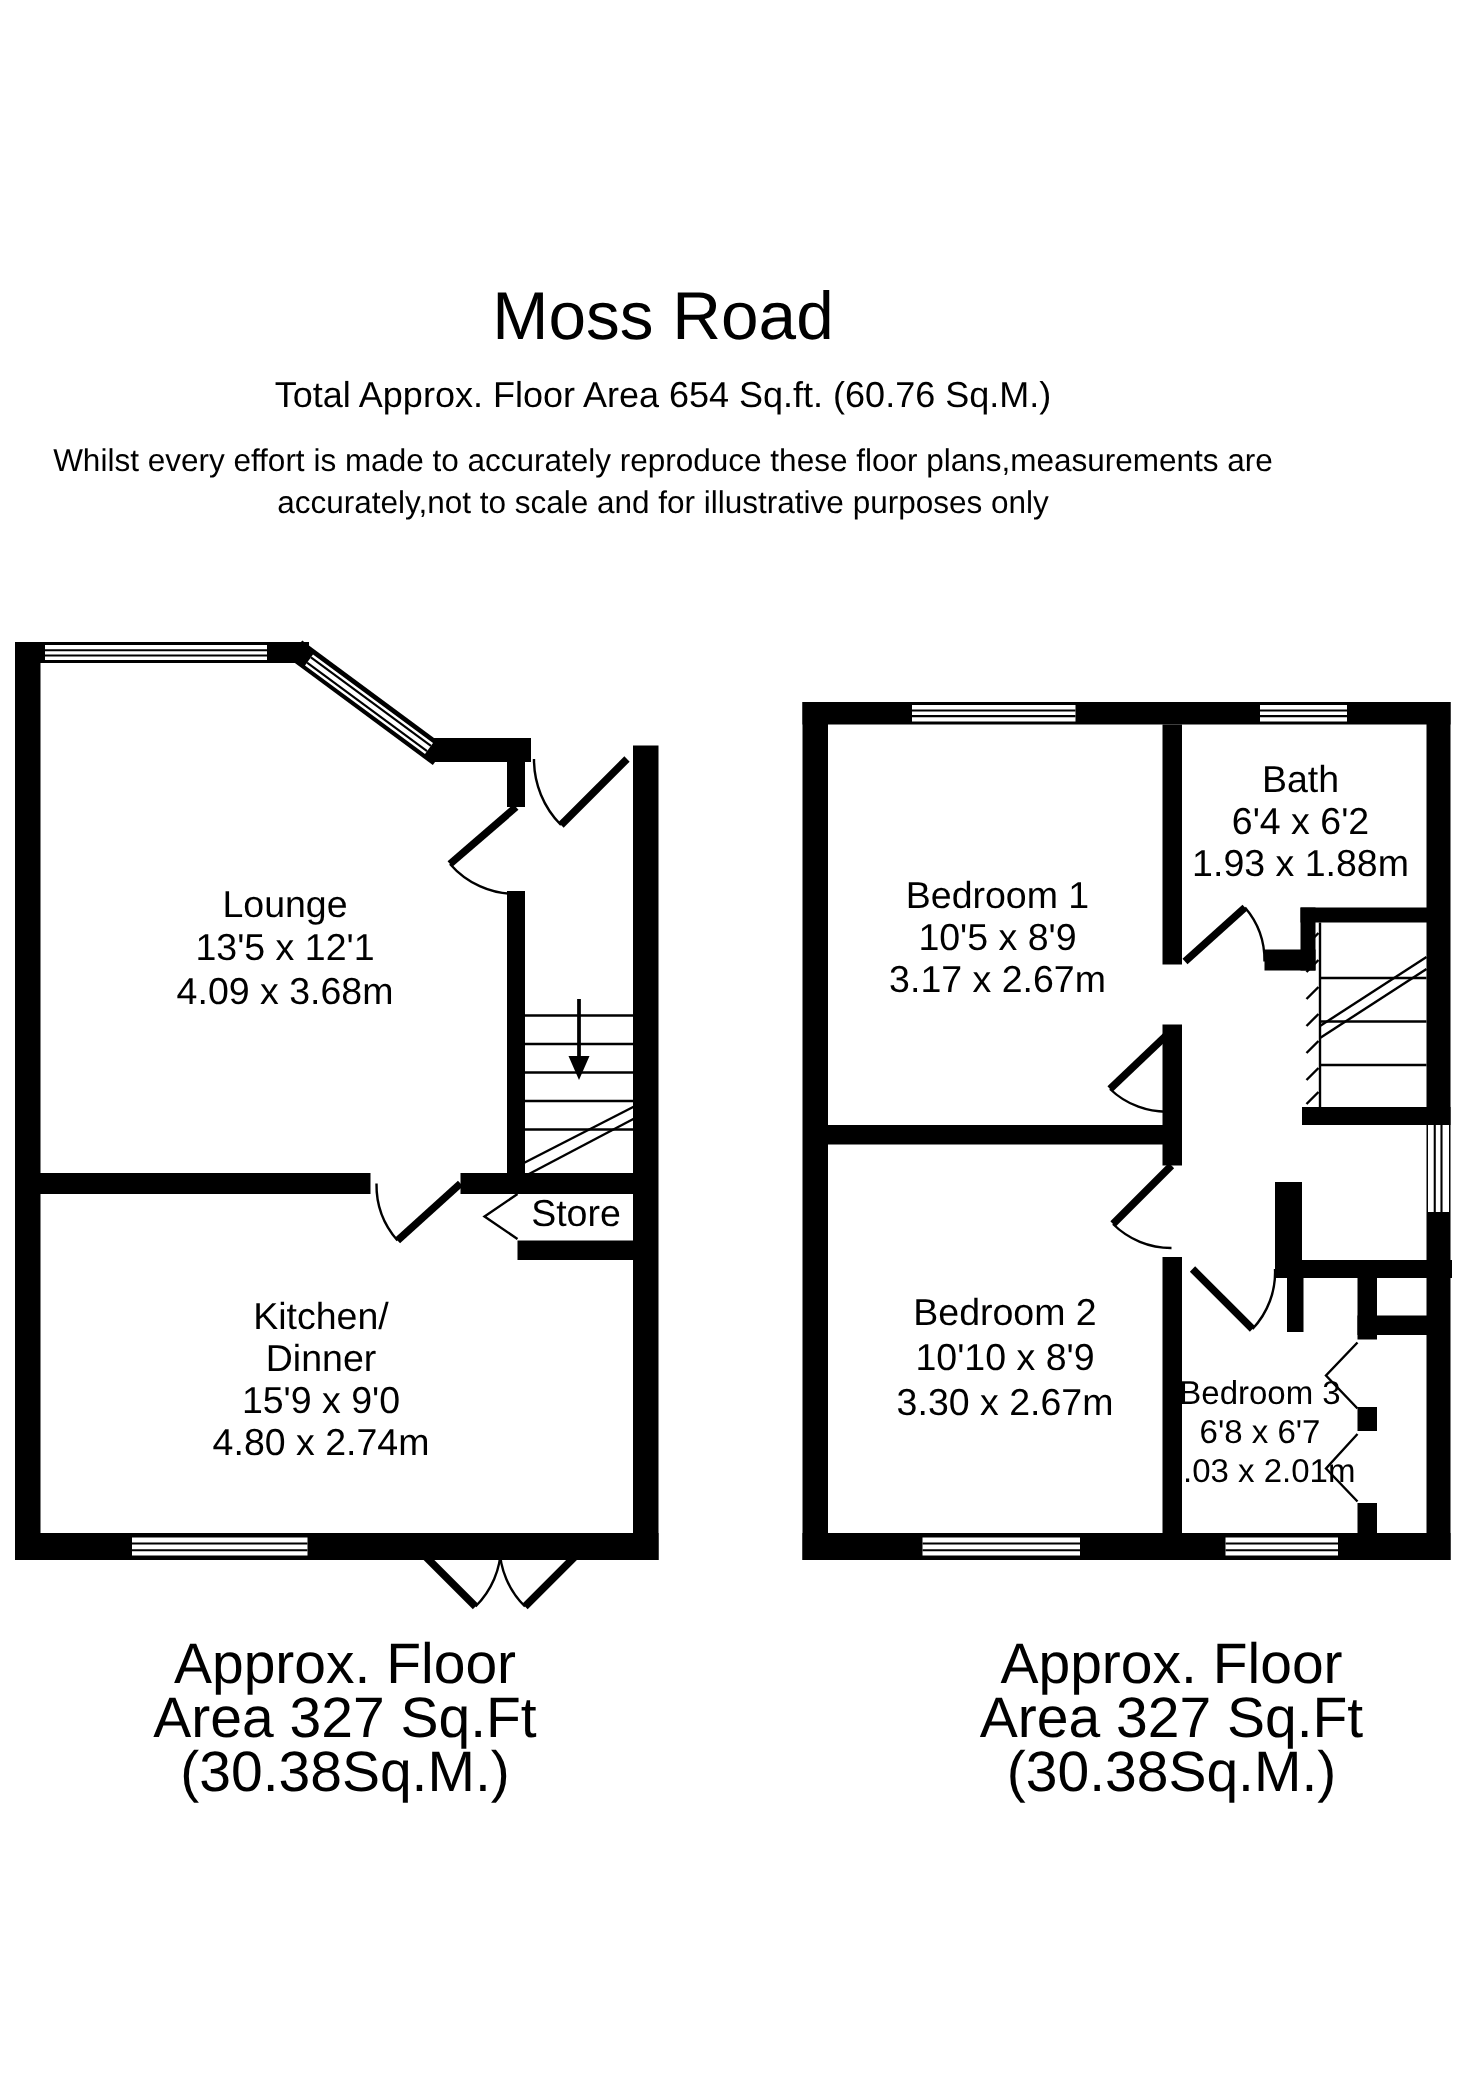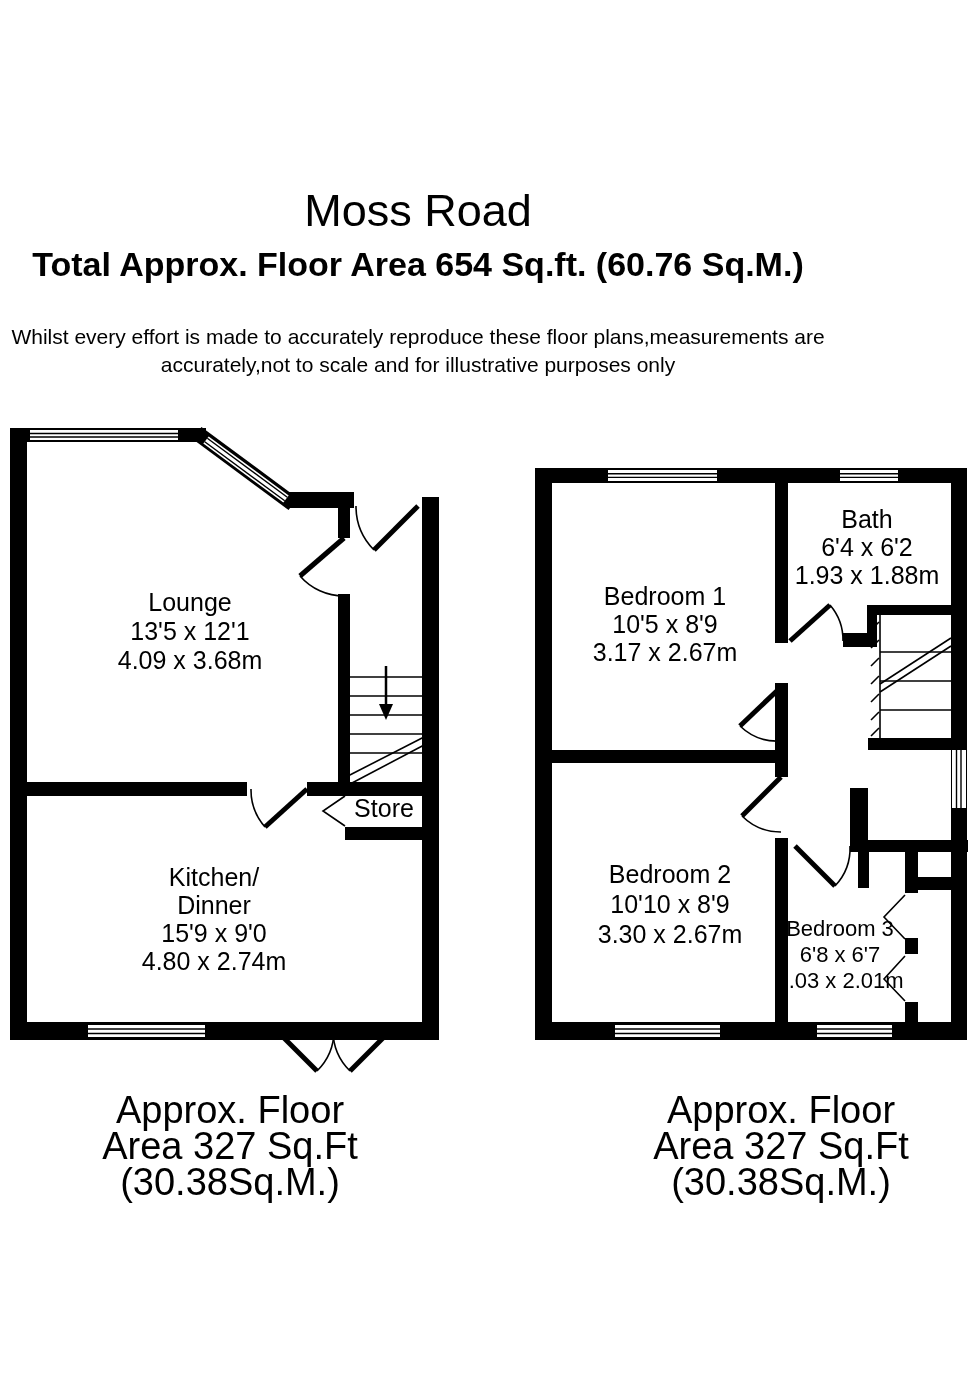--- a/index.html
+++ b/index.html
@@ -1,21 +1,21 @@
 <!DOCTYPE html>
 <html><head>
 <meta charset="utf-8">
 <style>
   html,body{margin:0;padding:0;background:#ffffff;}
   #page{position:relative;width:980px;height:1386px;background:#ffffff;overflow:hidden;
         font-family:"Liberation Sans","DejaVu Sans",sans-serif;color:#000;}
-  .hdr{position:absolute;left:0;width:836px;text-align:center;}
+  .hdr{position:absolute;left:0;width:836px;text-align:center;padding-left:24px;}
   #title{top:186px;font-size:45px;line-height:50px;}
-  #subtitle{top:246px;font-size:34px;line-height:36px;font-weight:bold;}
-  #disclaimer{top:294px;font-size:21px;line-height:28px;margin-top:29px;}
+  #subtitle{top:246px;font-size:24px;line-height:36px;}
+  #disclaimer{top:294px;font-size:21px;line-height:28px;}
   .caption{position:absolute;top:1092px;width:400px;text-align:center;
            font-size:38px;line-height:36px;}
   #caption-ground{left:30px;}
   #caption-first{left:581px;}
   svg{position:absolute;top:0;left:0;}
   svg text{font-family:"Liberation Sans","DejaVu Sans",sans-serif;fill:#000;text-anchor:middle;}
   .wall{fill:#000000;}
   .thick{stroke:#000000;stroke-width:15;fill:none;}
   .leaf{stroke:#000000;stroke-width:5;fill:none;}
   .arc{stroke:#000000;stroke-width:1.6;fill:none;}

